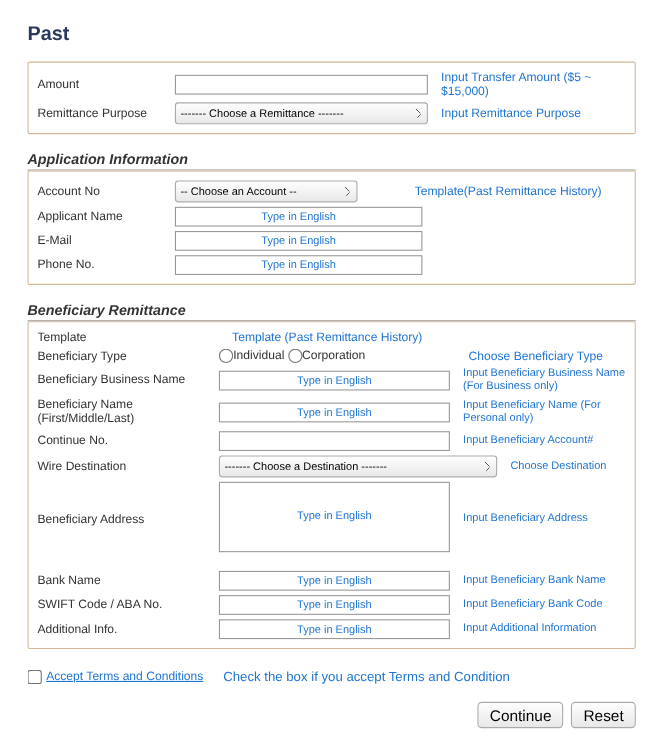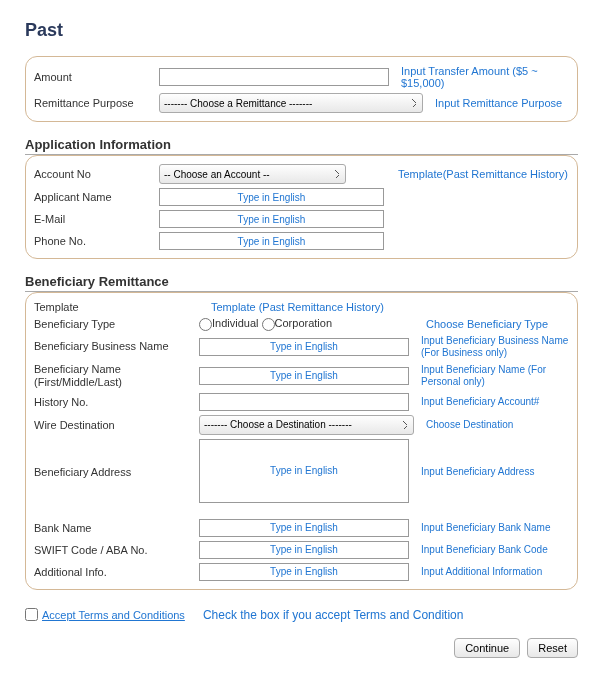--- a/index.html
+++ b/index.html
@@ -17,27 +17,28 @@
       color: #2b3a5c;
       margin-bottom: 15px;
     }
     .section-title {
       font-size: 13px;
       font-weight: bold;
       color: #333;
       border-bottom: 1px solid #aaa;
       padding-bottom: 2px;
       margin-bottom: 0;
+      font-style: italic;
     }
     .box {
       border: 1px solid #d4b896;
       background: #fff;
       padding: 8px 8px;
       margin-bottom: 15px;
-      border-radius: 12px;
+      border-radius: 2px;
     }
     .row {
       display: flex;
       align-items: center;
       margin-bottom: 4px;
     }
     .row:last-child { margin-bottom: 0; }
     .label {
       width: 125px;
       font-size: 11px;
@@ -137,21 +138,21 @@
       margin-left: 18px;
     }
     .buttons {
       text-align: right;
     }
     button {
       background: linear-gradient(#fefefe, #e8e8e8);
       border: 1px solid #aaa;
       border-radius: 4px;
       padding: 3px 10px;
-      font-size: 11px;
+      font-size: 14px;
       margin-left: 4px;
       cursor: pointer;
     }
     input[type="checkbox"], input[type="radio"] {
       vertical-align: middle;
     }
   </style>
 </head>
 <body>
 
@@ -159,32 +160,32 @@
 
 <div class="box">
   <div class="row">
     <div class="label">Amount</div>
     <div class="field"><input type="text" style="width: 230px;" value=""></div>
     <div class="hint">Input Transfer Amount ($5 ~ $15,000)</div>
   </div>
   <div class="row">
     <div class="label">Remittance Purpose</div>
     <div class="field">
-      <span class="select-wrap"><select style="width:264px"><option>------- Choose a Remittance -------</option></select></span>
+      <span class="select-wrap"><select style="width:230px"><option>------- Choose a Remittance -------</option></select></span>
     </div>
     <div class="hint">Input Remittance Purpose</div>
   </div>
 </div>
 
 <div class="section-title">Application Information</div>
 <div class="box">
   <div class="row">
     <div class="label">Account No</div>
     <div class="field">
-      <span class="select-wrap"><select style="width:187px"><option>-- Choose an Account --</option></select></span>
+      <span class="select-wrap"><select style="width:166px"><option>-- Choose an Account --</option></select></span>
     </div>
     <div class="hint" style="margin-left:52px">Template(Past Remittance History)</div>
   </div>
   <div class="row">
     <div class="label">Applicant Name</div>
     <div class="field"><input type="text" class="english" style="width: 225px;" value="Type in English"></div>
   </div>
   <div class="row">
     <div class="label">E-Mail</div>
     <div class="field"><input type="text" class="english" style="width: 225px;" value="Type in English"></div>
@@ -213,28 +214,28 @@
     <div class="label-wide" style="line-height:1.2">Beneficiary Business Name</div>
     <div class="field"><input type="text" class="english" style="width: 210px;" value="Type in English"></div>
     <div class="hint-small">Input Beneficiary Business Name (For Business only)</div>
   </div>
   <div class="row">
     <div class="label-wide" style="line-height:1.2">Beneficiary Name (First/Middle/Last)</div>
     <div class="field"><input type="text" class="english" style="width: 210px;" value="Type in English"></div>
     <div class="hint-small">Input Beneficiary Name (For Personal only)</div>
   </div>
   <div class="row">
-    <div class="label-wide">History No.</div>
+    <div class="label-wide">Continue No.</div>
     <div class="field"><input type="text" style="width: 210px;" value=""></div>
     <div class="hint-small">Input Beneficiary Account#</div>
   </div>
   <div class="row">
     <div class="label-wide">Wire Destination</div>
     <div class="field">
-      <span class="select-wrap"><select style="width:215px"><option>------- Choose a Destination -------</option></select></span>
+      <span class="select-wrap"><select style="width:253px"><option>------- Choose a Destination -------</option></select></span>
     </div>
     <div class="hint-small">Choose Destination</div>
   </div>
   <div class="row" style="align-items:center">
     <div class="label-wide">Beneficiary Address</div>
     <div class="field"><textarea class="english" style="width: 210px; height: 64px;">Type in English</textarea></div>
     <div class="hint-small">Input Beneficiary Address</div>
   </div>
   <div style="height:10px"></div>
   <div class="row">

